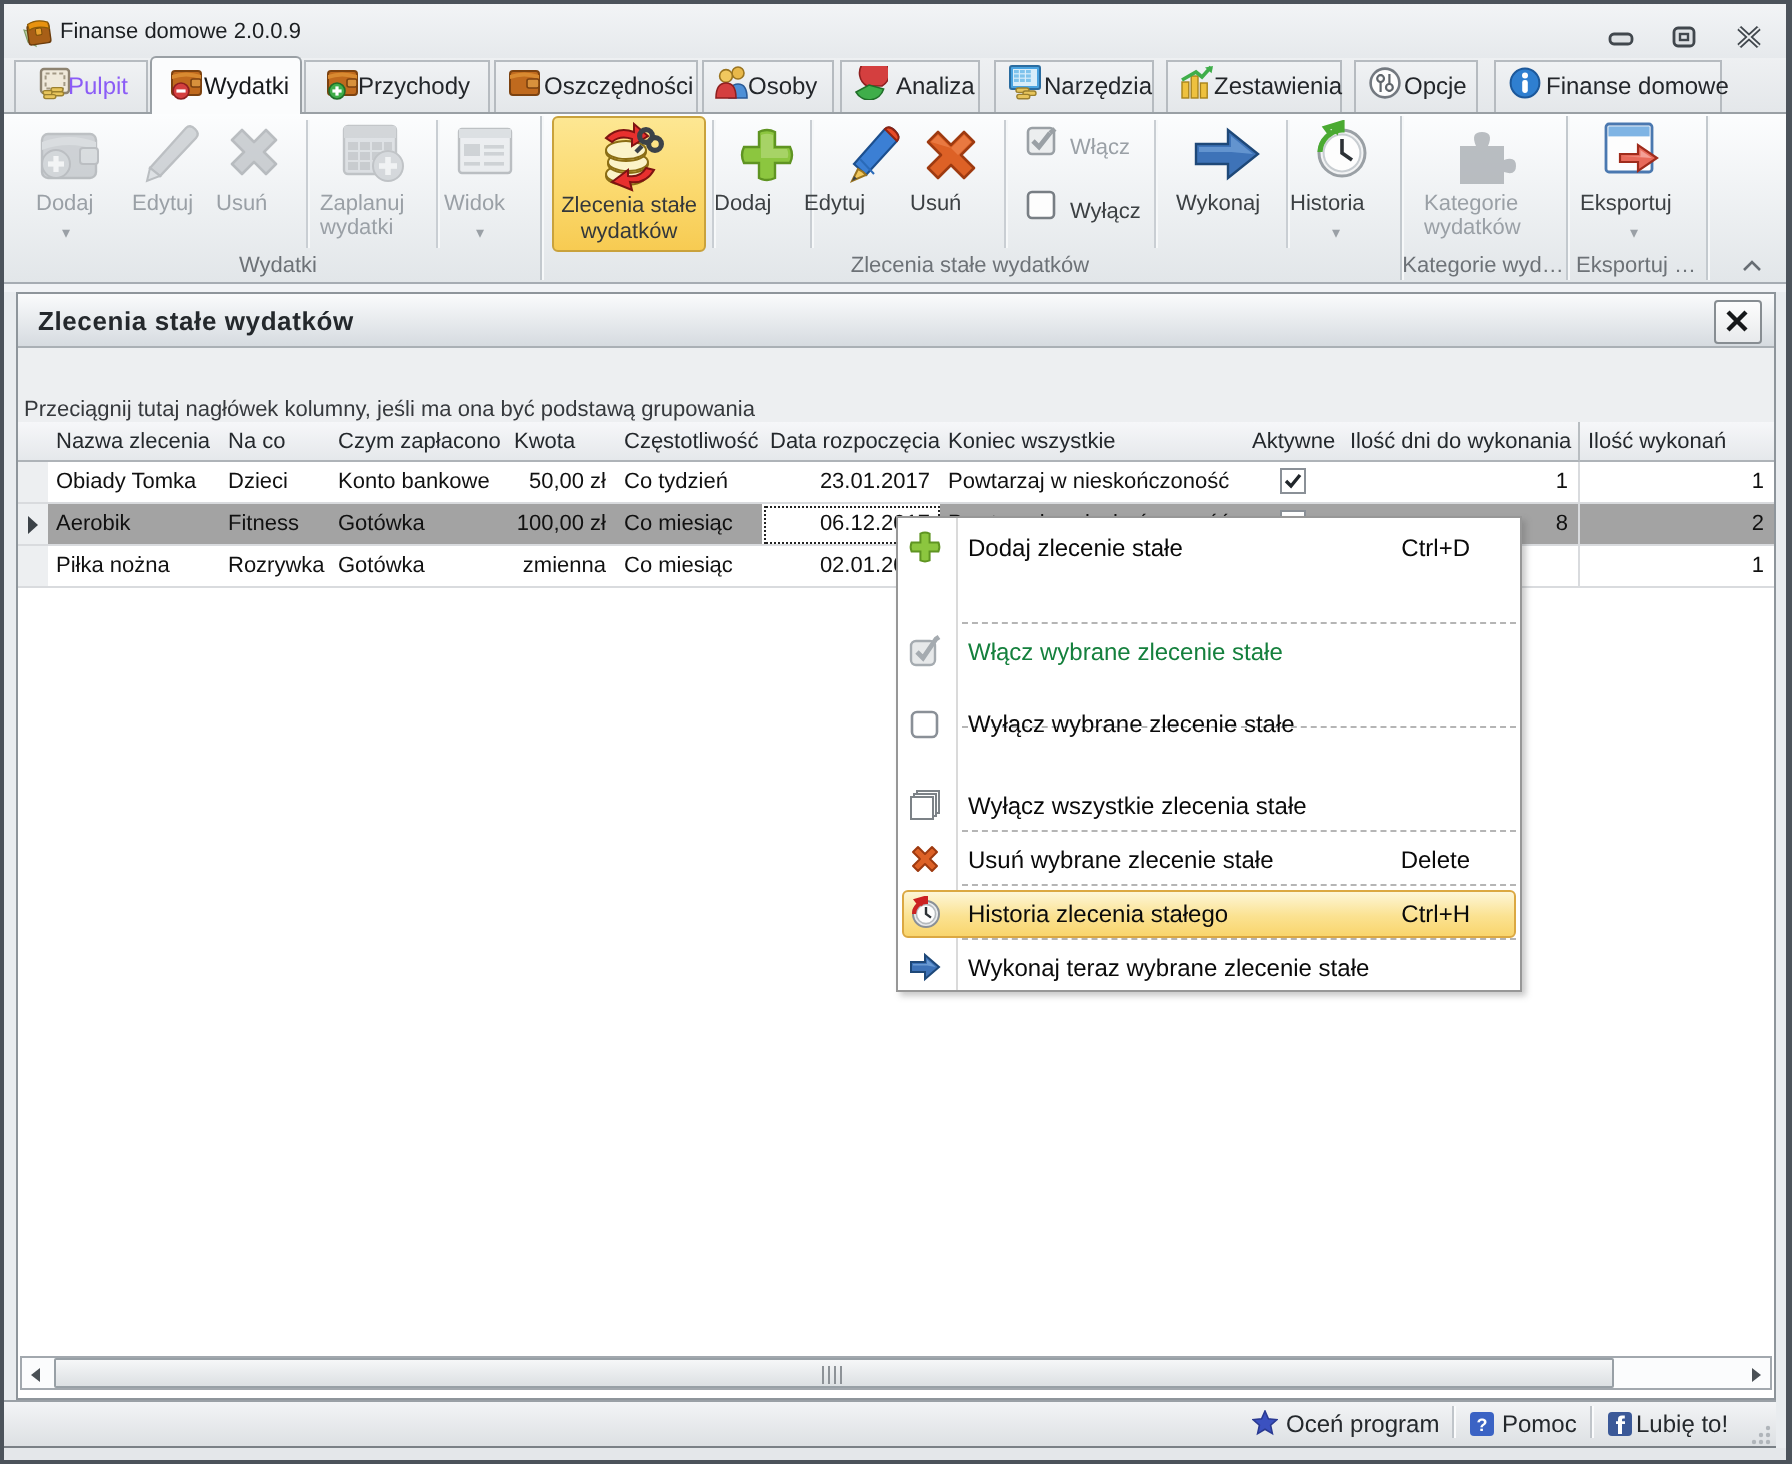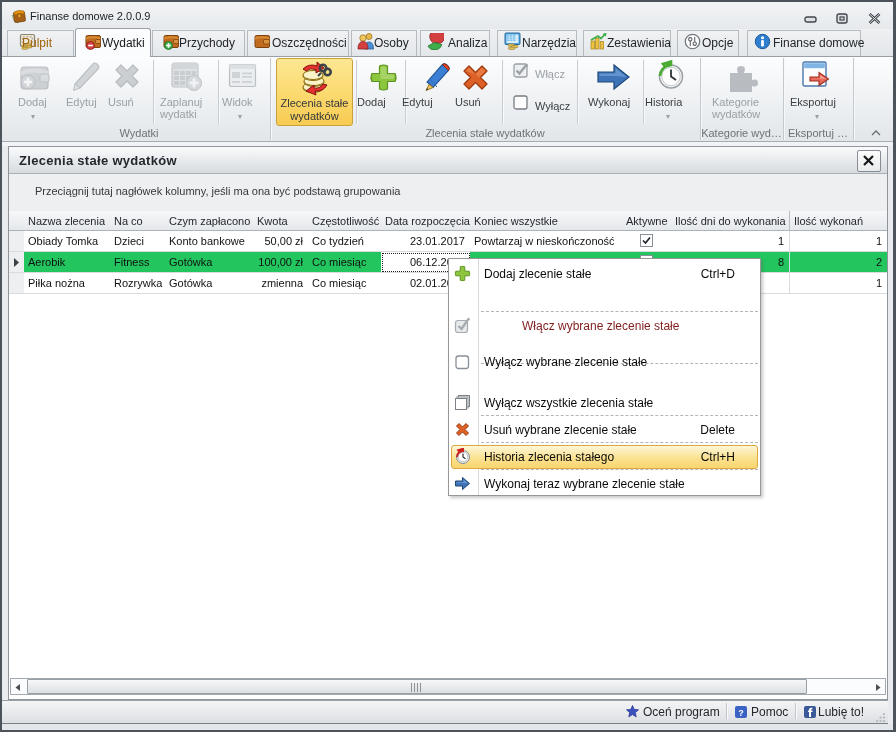--- a/index.html
+++ b/index.html
@@ -23,44 +23,44 @@
 .grouplabel{position:absolute;top:71px;font-size:11px;color:#6d7277;text-align:center;white-space:nowrap;}
 .vsep{position:absolute;top:60px;width:1px;height:64px;background:#c9ced3;box-shadow:1px 0 0 #f6f8f9;}
 .gsep{position:absolute;top:58px;width:1px;height:82px;background:#c3c9ce;box-shadow:1px 0 0 #f6f8f9;}
 .ddarrow{position:absolute;font-size:8px;color:#9aa0a6;}
 
 #panel{position:absolute;left:8px;top:146px;width:880px;height:554px;border:1px solid #8e959b;box-sizing:border-box;background:#fff;}
 #phead{position:absolute;left:0;top:0;width:878px;height:26px;background:linear-gradient(#fafbfc,#d6dbe0);border-bottom:1px solid #aab0b5;}
 #ptitle{position:absolute;left:10px;top:6px;font-size:13px;letter-spacing:.3px;font-weight:bold;color:#24282c;}
 #pclose{position:absolute;right:6px;top:3px;width:22px;height:20px;border:1px solid #878d92;background:linear-gradient(#fdfdfd,#e8eaec);border-radius:2px;}
 #hintarea{position:absolute;left:0;top:27px;width:878px;height:37px;background:#edeff1;border-bottom:1px solid #c4c8cc;}
-#hinttext{position:absolute;left:3px;top:38px;font-size:11px;color:#36393d;margin-left:23px;}
+#hinttext{position:absolute;left:3px;top:52px;font-size:11px;color:#36393d;}
 
 #tbl{position:absolute;left:0;top:64px;width:878px;height:488px;background:#fff;}
 .hcell{position:absolute;top:0;height:20px;background:linear-gradient(#f6f7f9,#e5e8eb);border-right:1px solid #b8bdc1;border-bottom:1px solid #aeb3b8;box-sizing:border-box;font-size:11px;color:#24282c;}
 .hcell span{position:absolute;left:4px;top:4px;white-space:nowrap;}
 .cell{position:absolute;height:21px;border-right:1px solid #d9dbde;border-bottom:1px solid #d9dbde;box-sizing:border-box;font-size:11px;color:#111;background:#fff;}
 .cell span{position:absolute;top:4px;white-space:nowrap;}
-.cell.sel{background:#22c55e;}
+.cell.sel{background:#a3a3a3;}
 .cell.r span{right:5px;}
 .cell.l span{left:4px;}
 
 #hscroll{position:absolute;left:1px;top:531px;width:876px;height:17px;background:#fbfcfd;border:1px solid #a2a8ae;box-sizing:border-box;}
 #hthumb{position:absolute;left:16px;top:0px;width:780px;height:15px;background:linear-gradient(#f6f7f8,#dce0e3);border:1px solid #98a0a6;box-sizing:border-box;border-radius:1px;}
 
 #statusbar{position:absolute;left:2px;top:700px;width:886px;height:24px;background:linear-gradient(#f3f4f6,#dde0e3);border-top:1px solid #9aa0a6;border-bottom:1px solid #7a8086;box-sizing:border-box;}
 .stitem{position:absolute;top:705px;font-size:12px;color:#24282c;white-space:nowrap;}
 .ssep{position:absolute;top:3px;width:1px;height:16px;background:#c0c5ca;box-shadow:1px 0 0 #fafbfc;}
 
 #menu{position:absolute;left:448px;top:258px;width:313px;height:238px;background:#fff;border:1px solid #979797;box-sizing:border-box;box-shadow:2px 2px 3px rgba(100,100,100,.35);z-index:10;}
 #menucol{position:absolute;left:29px;top:0;width:1px;height:236px;background:#dadada;}
 .mi{position:absolute;left:0;width:311px;height:25px;}
 .mi .mt{position:absolute;left:35px;top:6px;font-size:12px;color:#0a0a0a;white-space:nowrap;}
 .mi .ms{position:absolute;right:25px;top:6px;font-size:12px;color:#0a0a0a;}
-.mi.dis .mt{color:#7f1d1d;margin-left:38px;}
+.mi.dis .mt{color:#15803d;}
 .msep{position:absolute;left:32px;width:277px;height:0;border-top:1px dashed #b5b5b5;}
 .mico{position:absolute;left:5px;top:4px;width:17px;height:17px;}
 #hl{position:absolute;left:2px;top:186px;width:307px;height:24px;border:1px solid #dba842;border-radius:3px;background:linear-gradient(#fdf6d8,#fbe291 55%,#f9d56d);box-sizing:border-box;}
 </style></head>
 <body>
 <div id="win">
  <div class="bd" style="left:0;top:0;width:896px;height:2px"></div>
  <div class="bd" style="left:0;top:0;width:2px;height:732px"></div>
  <div class="bd" style="left:893px;top:0;width:3px;height:732px"></div>
  <div class="abs" style="left:2px;top:724px;width:891px;height:6px;background:#e4e7ea"></div>
@@ -91,21 +91,21 @@
  <svg class="abs" style="left:19px;top:33px;z-index:4" width="17" height="17" viewBox="0 0 17 17">
       <rect x="1.5" y="1.5" width="14" height="12" rx="1.5" fill="#efe9da" stroke="#8d8371" stroke-width="1.2"></rect>
       <rect x="3.8" y="3.8" width="9.4" height="7.4" fill="none" stroke="#a39a85" stroke-width="1" stroke-dasharray="2 1.4"></rect>
       <g stroke="#9b802e" stroke-width=".7" fill="#e7c55c">
         <rect x="2.5" y="12.3" width="6" height="2" rx="1"></rect>
         <rect x="6.5" y="10.8" width="6" height="2" rx="1"></rect>
         <rect x="6.8" y="12.9" width="6" height="2" rx="1"></rect>
         <rect x="2.9" y="14.3" width="6" height="2" rx="1"></rect>
       </g>
     </svg>
- <div class="abs" style="left:22px;top:36px;font-size:12px;color:#a16207;z-index:4">Pulpit</div>
+ <div class="abs" style="left:34px;top:36px;font-size:12px;color:#8b5cf6;z-index:4">Pulpit</div>
  <div class="tab sel" style="left:75px;width:76px"></div>
  <svg class="abs" style="left:85px;top:33px;z-index:4" width="17" height="17" viewBox="0 0 17 17">
       <rect x="1" y="2.5" width="14.5" height="12" rx="1.5" fill="#c06a1e" stroke="#7c4210" stroke-width="1"></rect>
       <path d="M1 4.5 q7 -2.6 14.5 0 l0 2 q-7.5 -2.6 -14.5 0 Z" fill="#d88a31"></path>
       <rect x="10.5" y="6.5" width="5" height="4" rx="1" fill="#d8913c" stroke="#7c4210" stroke-width=".8"></rect>
       <circle cx="5.5" cy="12.5" r="4" fill="#d43f3f" stroke="#8e1f1f" stroke-width=".8"></circle>
       <rect x="3.2" y="11.7" width="4.6" height="1.6" fill="#fff"></rect>
     </svg>
  <div class="abs" style="left:102px;top:36px;font-size:12px;color:#16181b;z-index:4">Wydatki</div>
  <div class="tab" style="left:152px;width:93px"></div>

